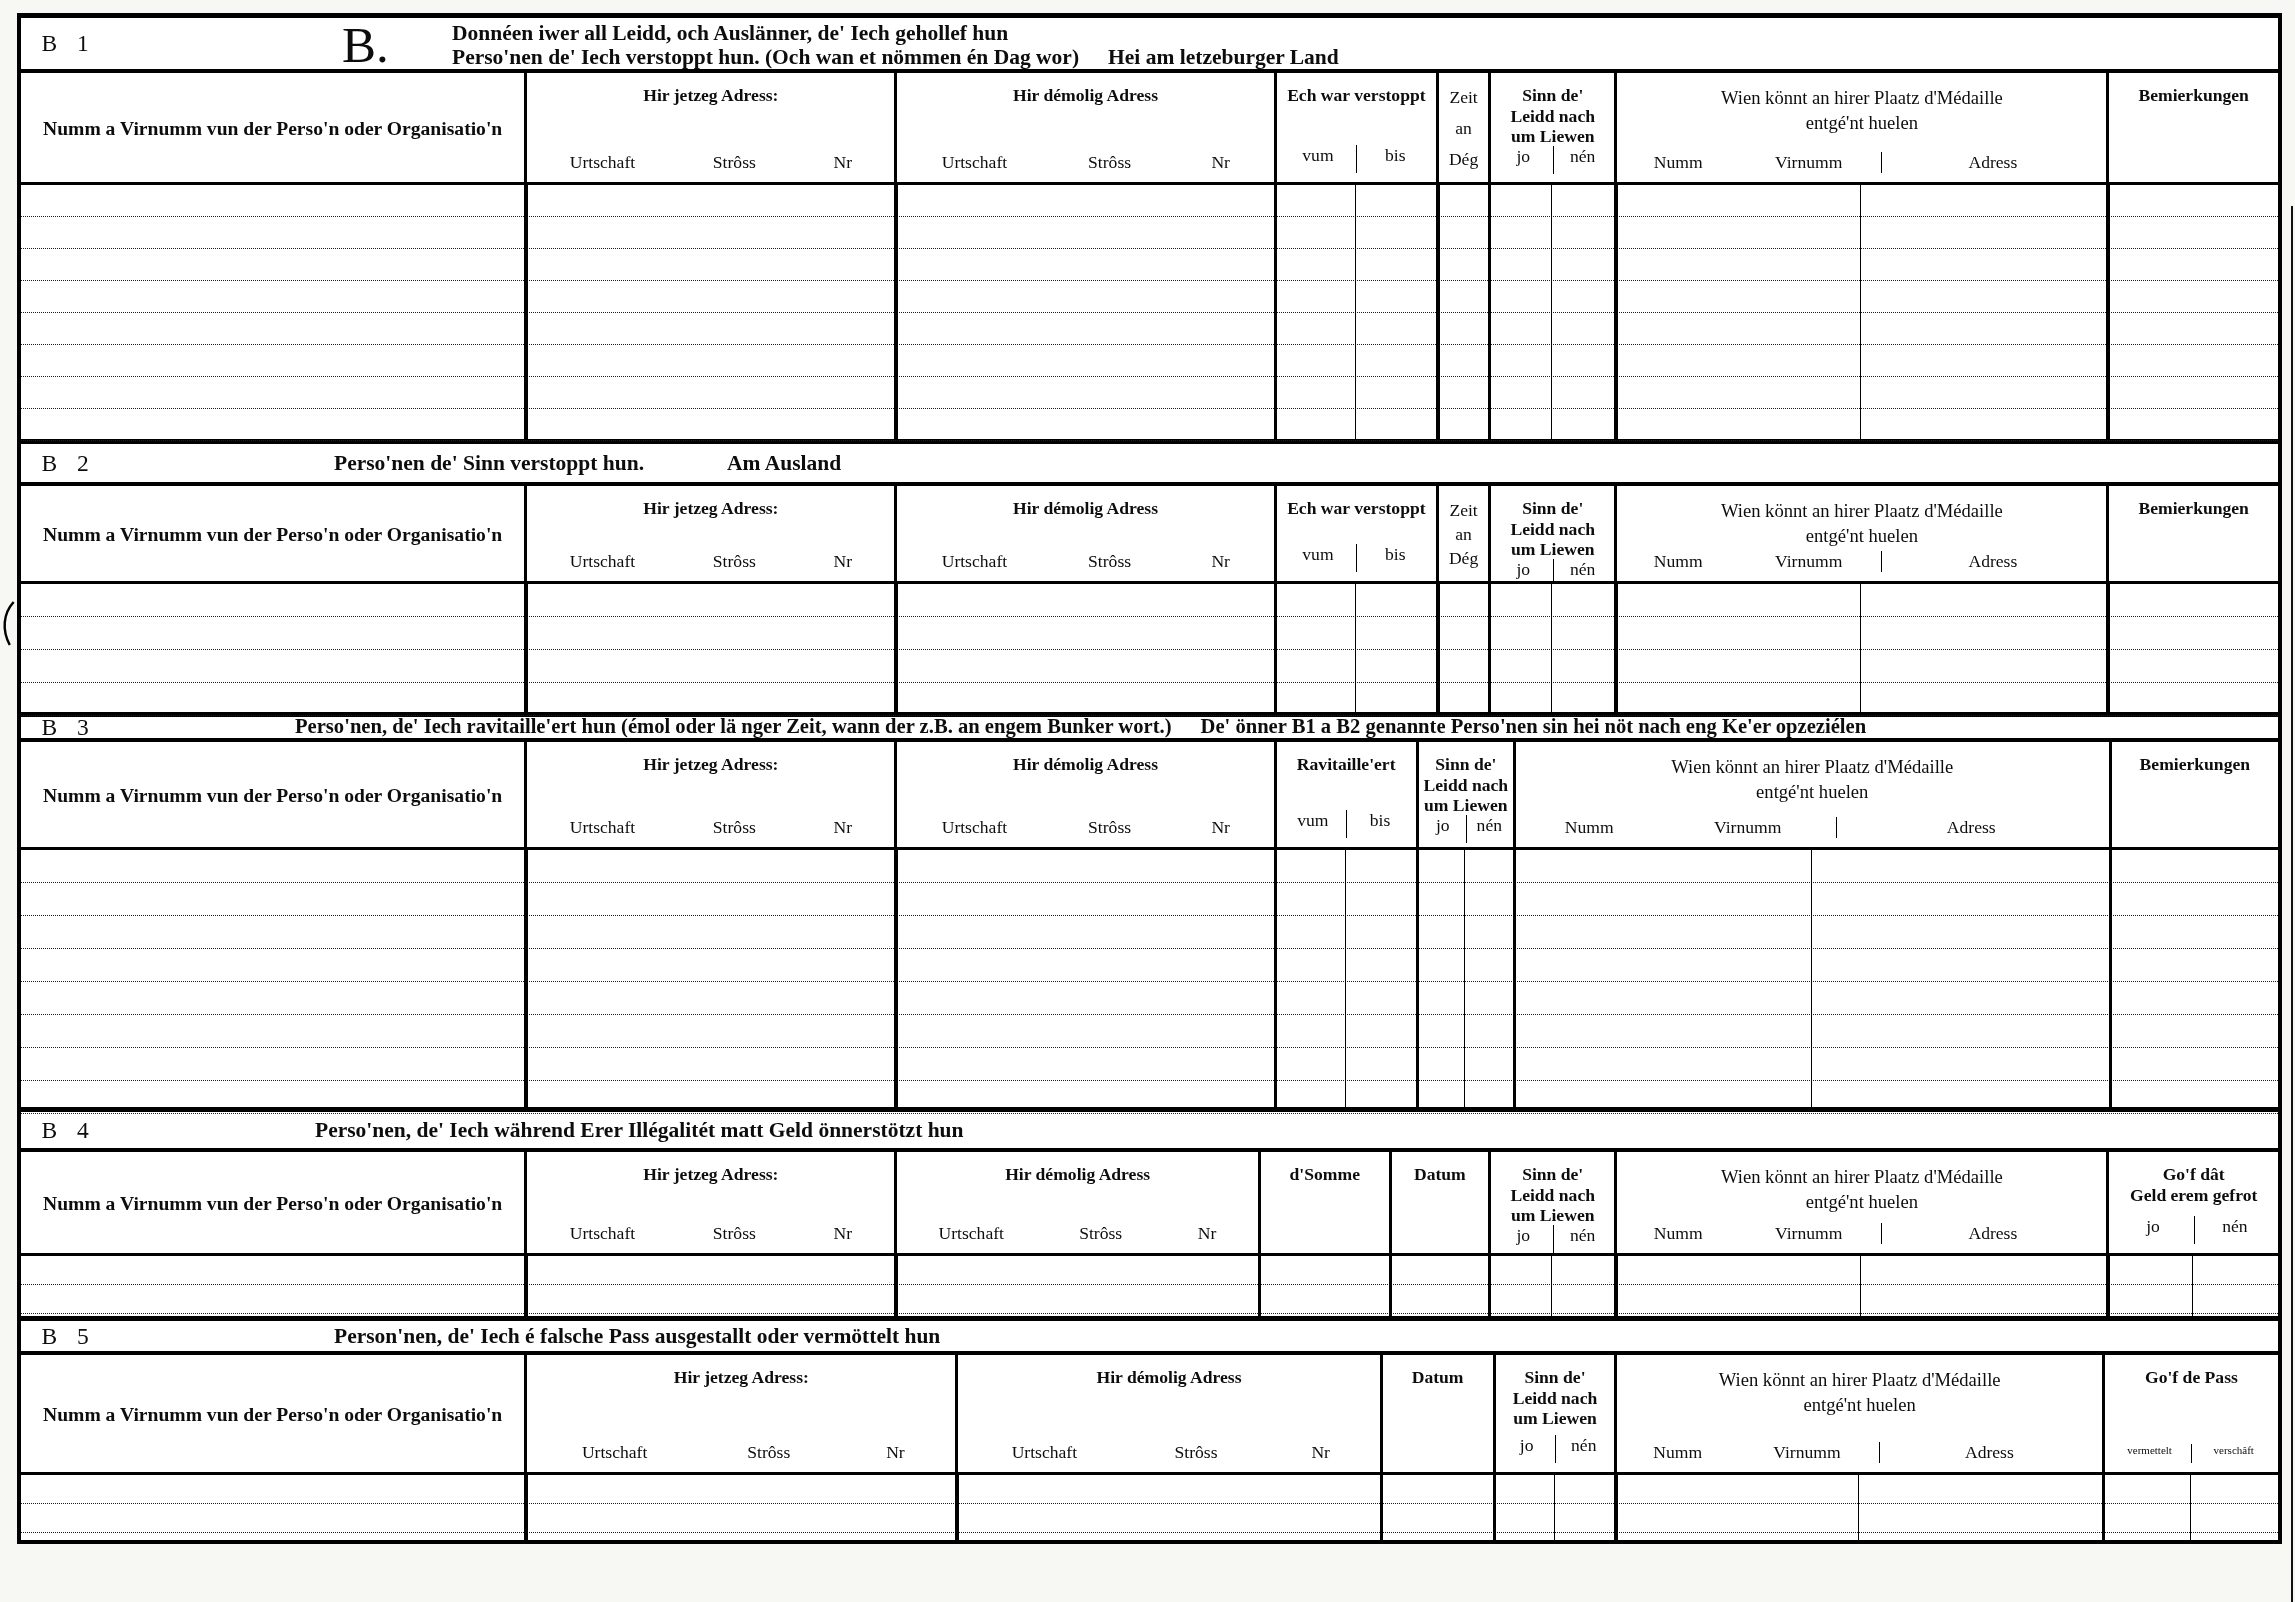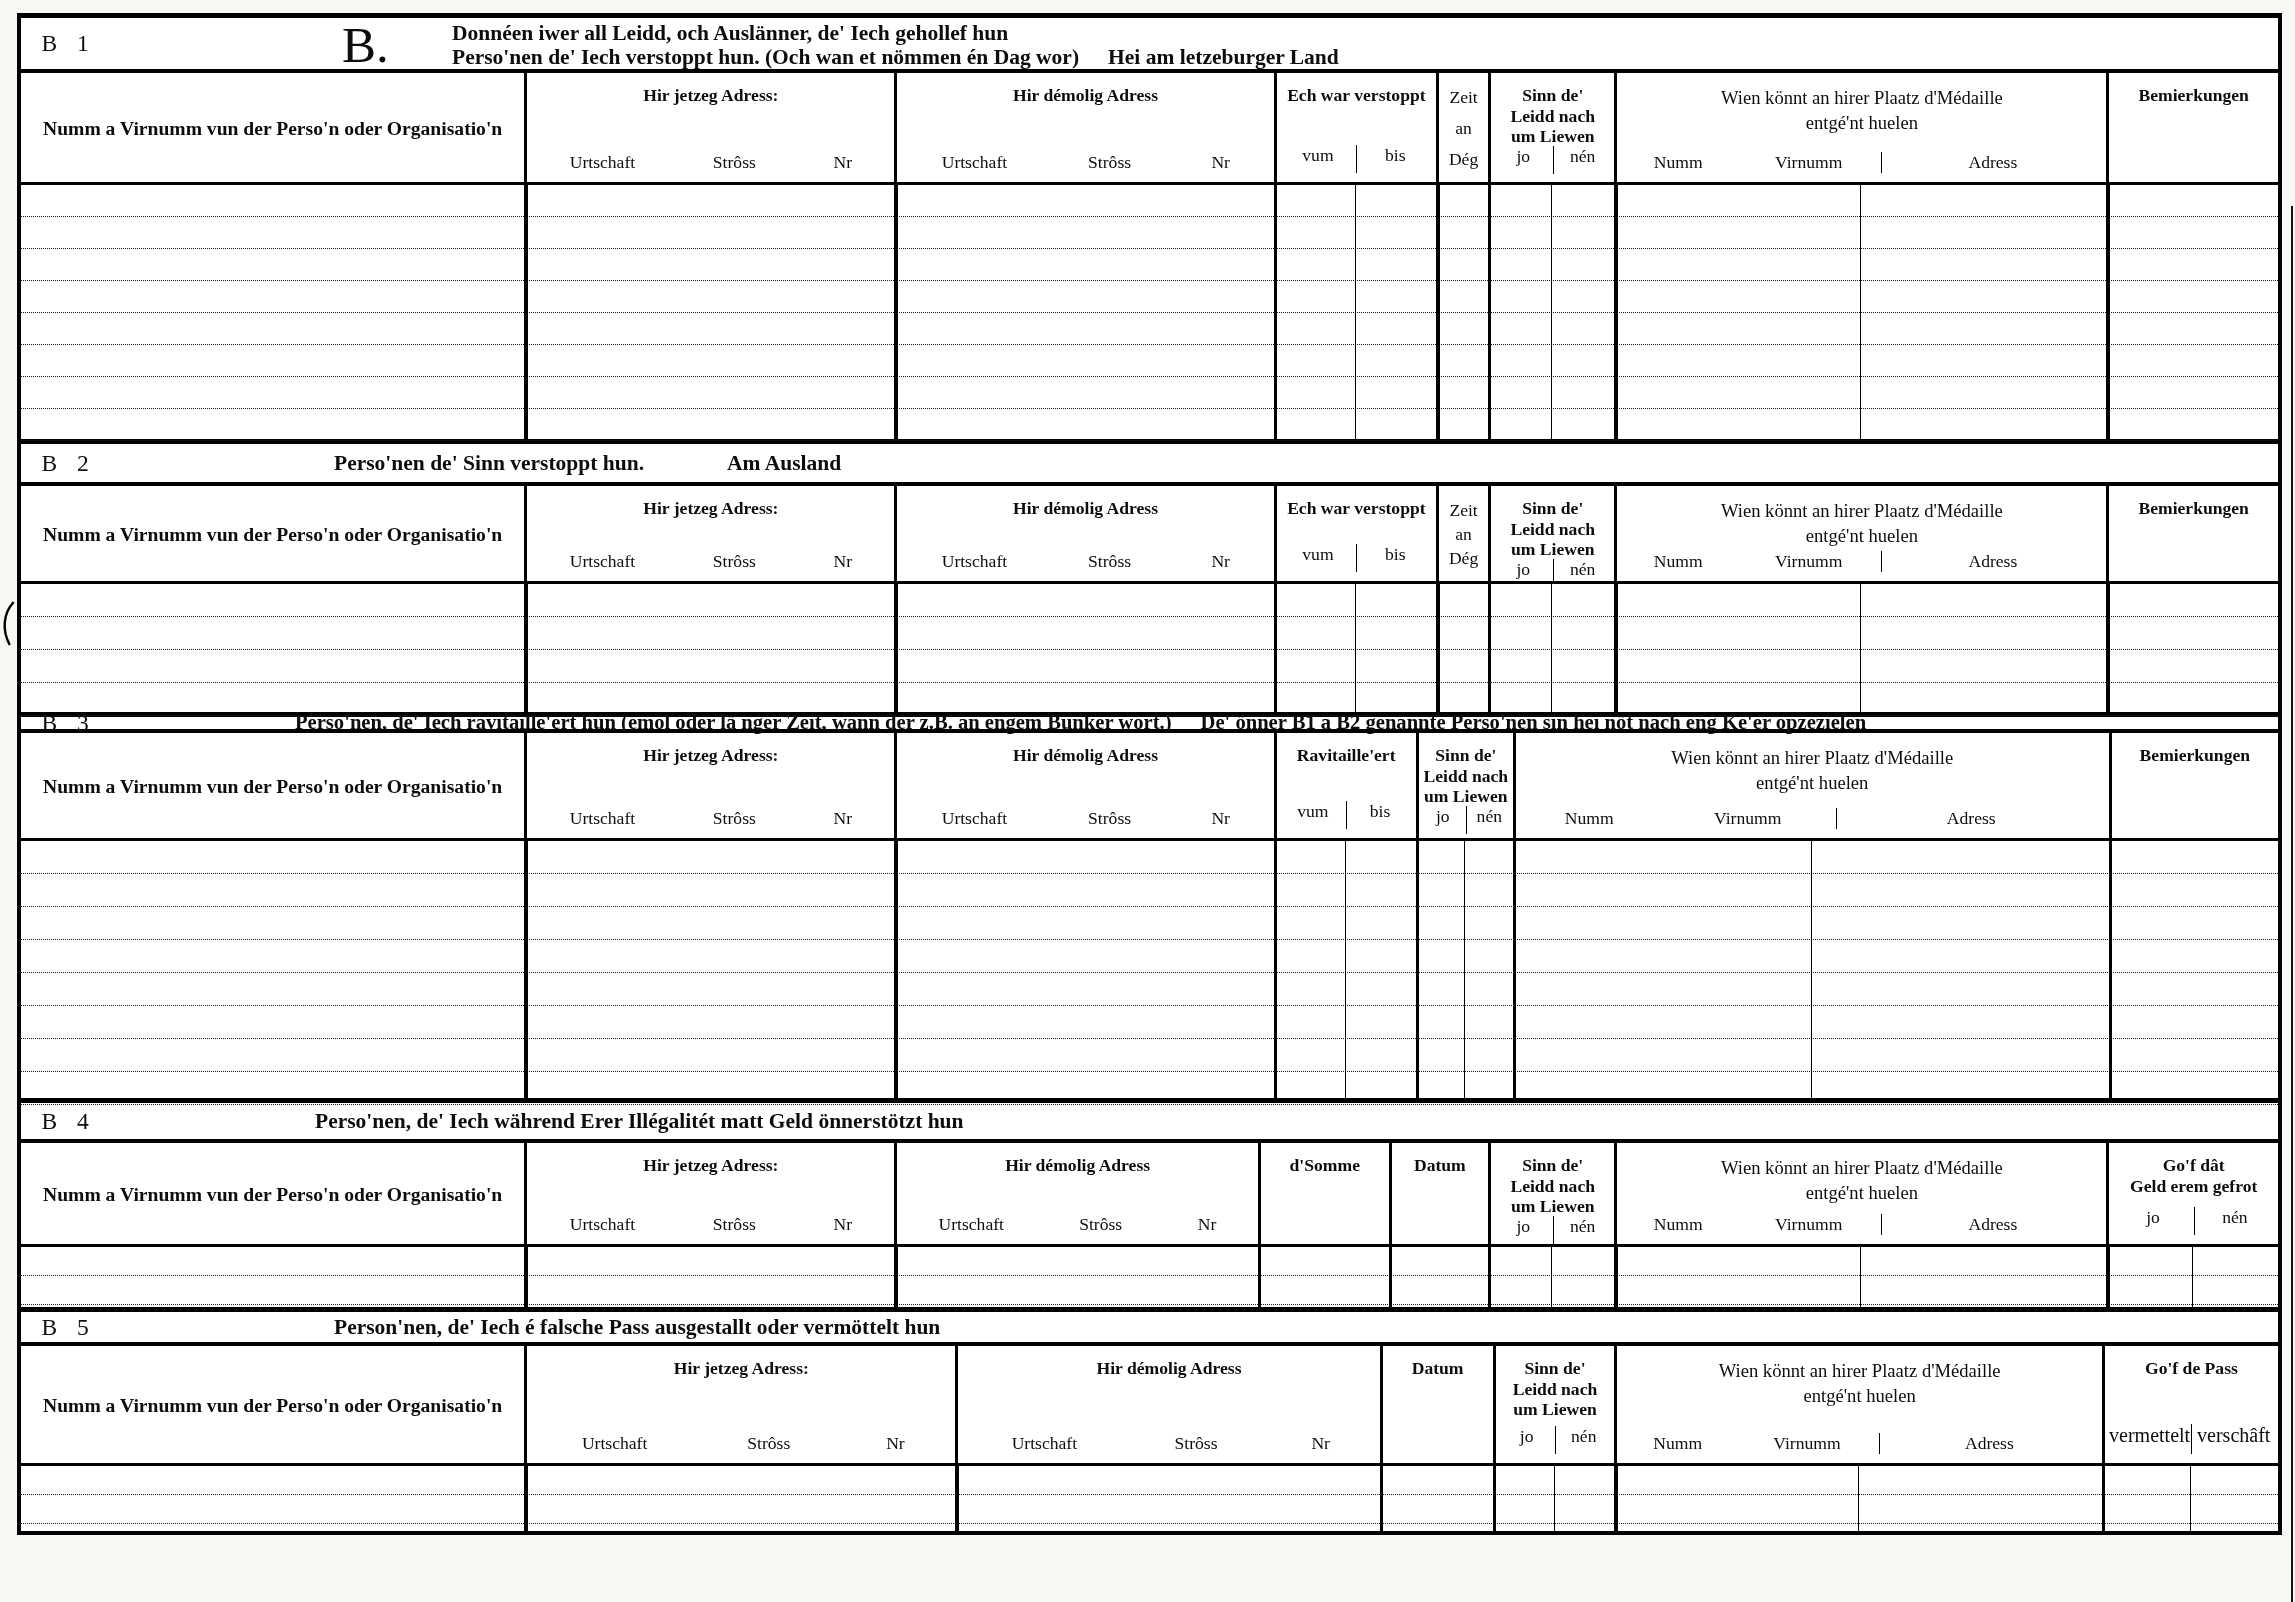--- a/index.html
+++ b/index.html
@@ -10,21 +10,21 @@
     color:#0d0d0d;
   }
   .formwrap {
     position:absolute; left:17px; top:12.7px; width:2265px;
     background:#ffffff;
     border:4.9px solid #000;
     border-top-width:5.9px;
   }
   
   .tbar { position:relative; border-bottom:4.4px solid #000; }
-  .tb1 { height:55px; } .tb2 { height:42px; } .tb3 { height:16px; }
+  .tb1 { height:55px; } .tb2 { height:42px; } .tb3 { height:25px; }
   .tb4 { height:40px; } .tb5 { height:34px; }
   .code { position:absolute; left:20.6px; top:50%; transform:translateY(-50%);
           font-size:23.5px; letter-spacing:6.9px; }
   .bigB { position:absolute; left:321px; top:-2px; font-size:51px; font-weight:400; }
   .ttext { position:absolute; top:2.9px; font-size:21.5px; font-weight:bold; line-height:1.14; white-space:nowrap; }
   .tsingle { top:50%; transform:translateY(-50%); }
   .suffix { margin-left:29px; }
   .suffix-wide { margin-left:83px; }
   
   .hdr { display:flex; border-bottom:3.9px solid #000; }
@@ -39,21 +39,21 @@
   .hlab2 { line-height:1.35; font-size:18.6px; }
   .stack3 { display:flex; flex-direction:column; justify-content:space-between;
             height:100%; padding:2.9px 0 3.9px; line-height:1.1; }
   .sub3 { display:flex; }
   .sub3 span { display:inline-block; }
   .w40{width:40%;} .w33{width:33%;} .w27{width:27%;}
   .w24{width:24%;} .w30{width:30%;} .w46{width:46%;}
   .sub2 { display:flex; align-items:flex-end; }
   .sub2 span { width:50%; padding-bottom:6.9px; }
   .dv { border-left:1px solid #000; }
-  .smallsub span { font-size:20px; }
+  .smallsub span { font-size:11px; }
   
   .bdy { position:relative; border-bottom:5.9px solid #000; }
   .bdy.last { border-bottom:none; }
   .bd1 { height:259px; } .bd2 { height:133px; } .bd3 { height:262px; }
   .bd4 { height:65px; } .bd5 { height:65px; }
   .rline { border-bottom:1.5px dotted #1c1c1c; }
   .rh66 { height:32px; } .rh68 { height:33px; } .rh67 { height:33px; } .rh60 { height:29px; }
   .vl { position:absolute; top:0; bottom:0; width:3.4px; background:#000; }
   .vl.thin { width:1px; }
   

